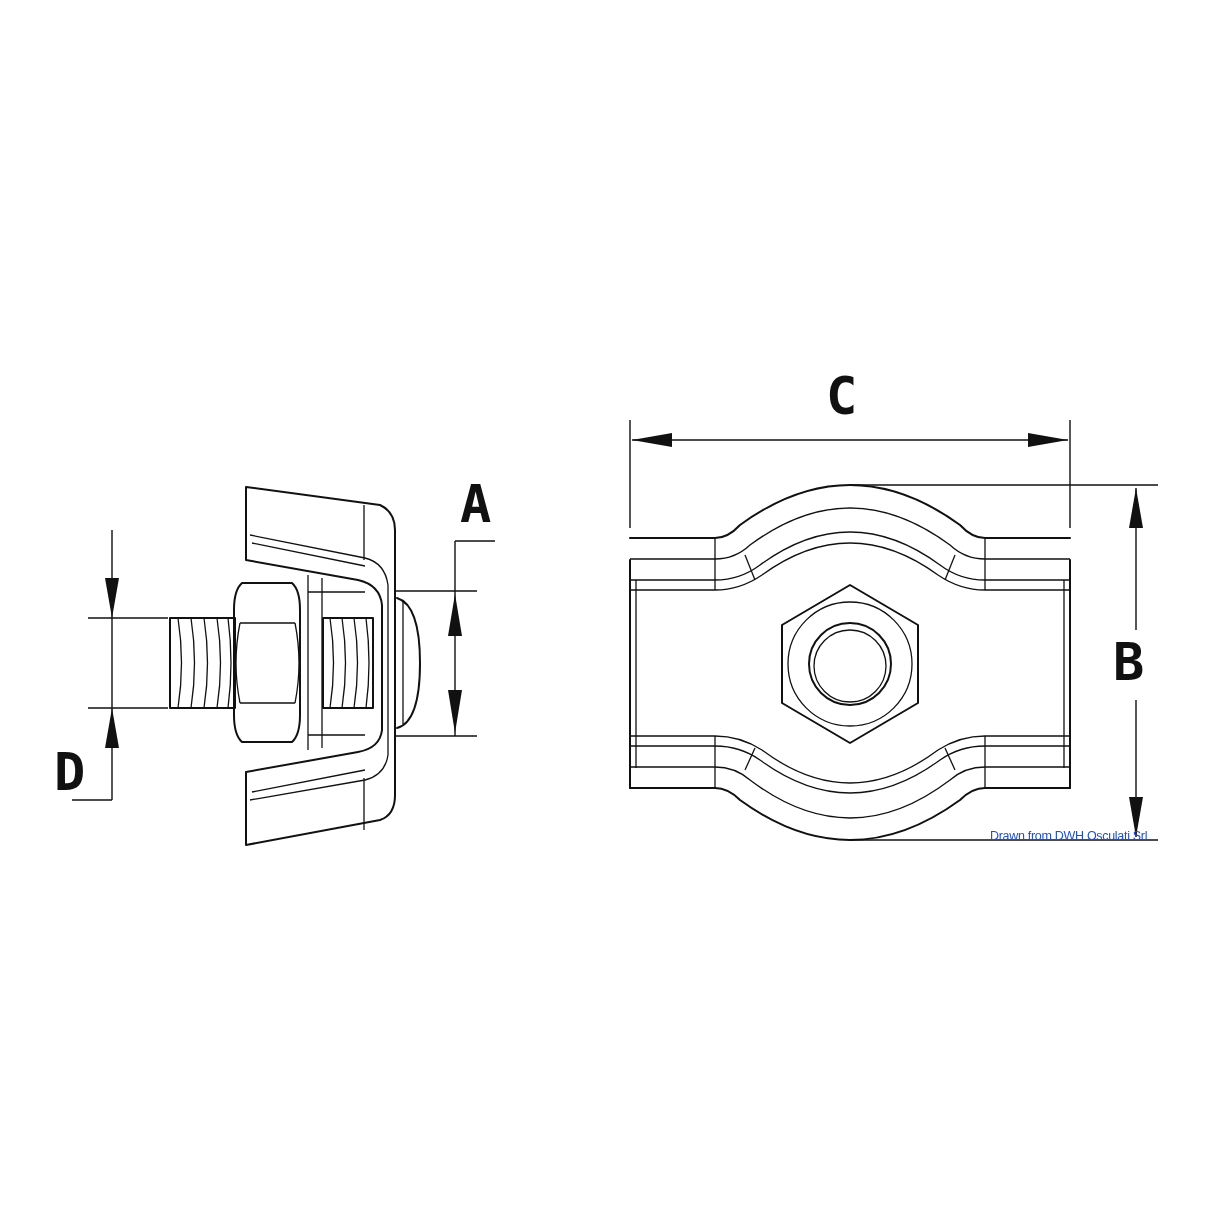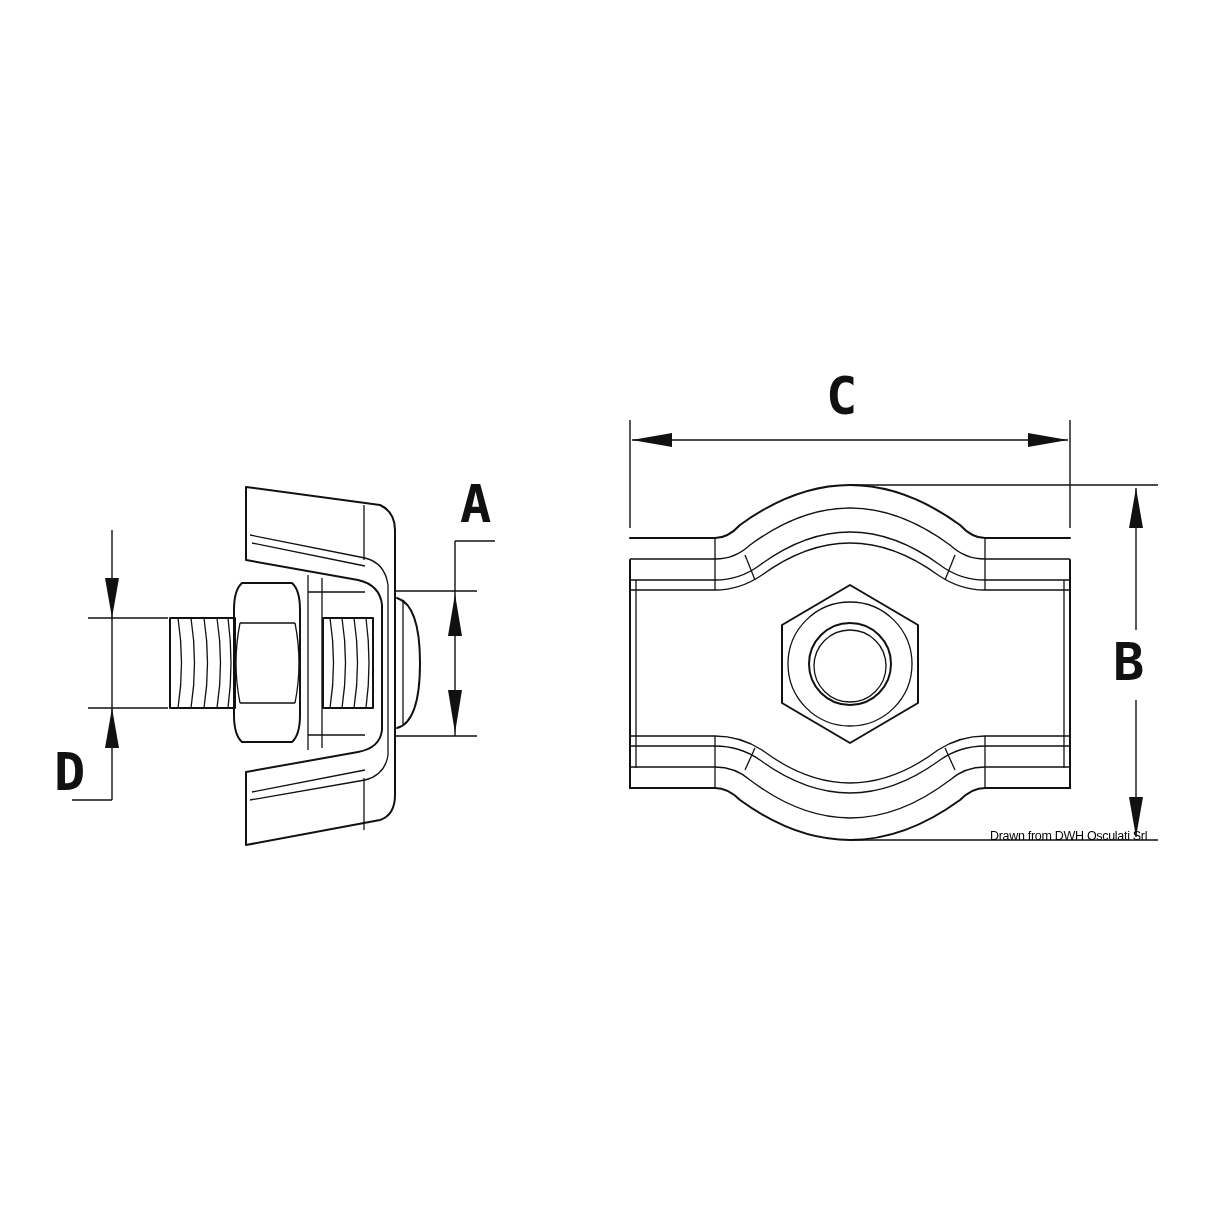--- a/index.html
+++ b/index.html
@@ -3,21 +3,21 @@
 <meta charset="utf-8">
 <style>
   html,body{margin:0;padding:0;background:#ffffff;}
   #canvas{position:relative;width:1214px;height:1214px;background:#fff;overflow:hidden;}
   svg{position:absolute;left:0;top:0;}
   .ln{fill:none;stroke:#111;stroke-width:2;stroke-linejoin:round;stroke-linecap:round;}
   .thin{fill:none;stroke:#111;stroke-width:1.3;}
   .dim{fill:none;stroke:#111;stroke-width:1.4;}
   .arr{fill:#111;stroke:none;}
   .lbl{position:absolute;font-family:"DejaVu Sans Mono",monospace;font-weight:bold;color:#111;line-height:1;}
-  .credit{position:absolute;font-family:"Liberation Sans",sans-serif;font-size:12.5px;color:#000000;letter-spacing:-0.3px;white-space:nowrap;}
+  .credit{position:absolute;font-family:"Liberation Sans",sans-serif;font-size:12.5px;color:#1d4ed8;letter-spacing:-0.3px;white-space:nowrap;}
 </style>
 </head>
 <body>
 
 <div id="canvas">
 
   <svg width="1214" height="1214" viewBox="0 0 1214 1214">
 
     <g>
 

